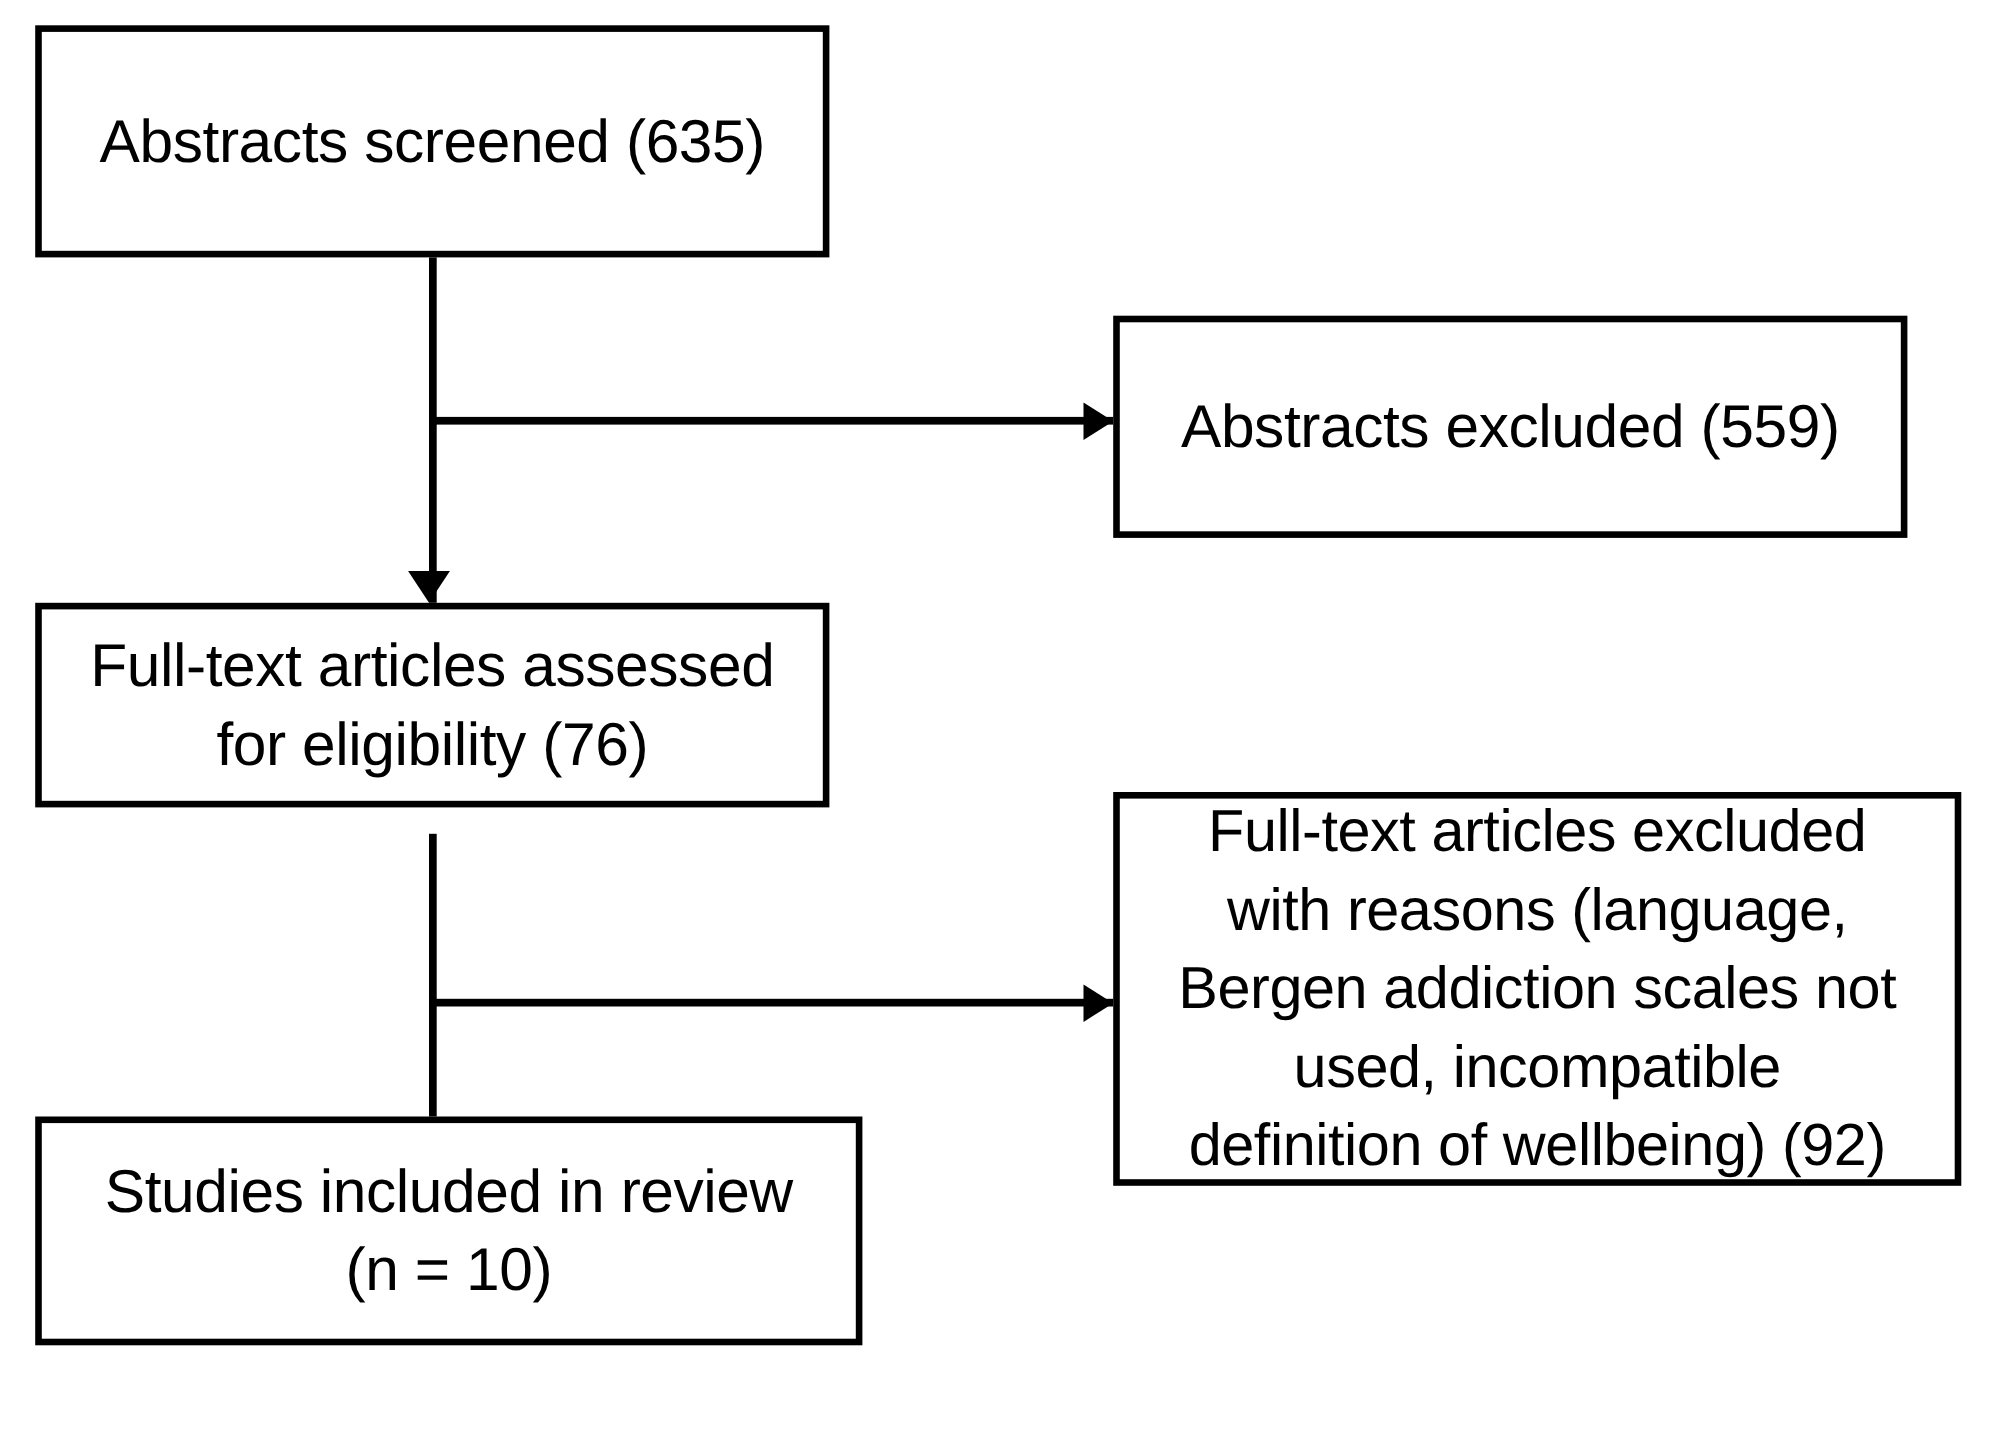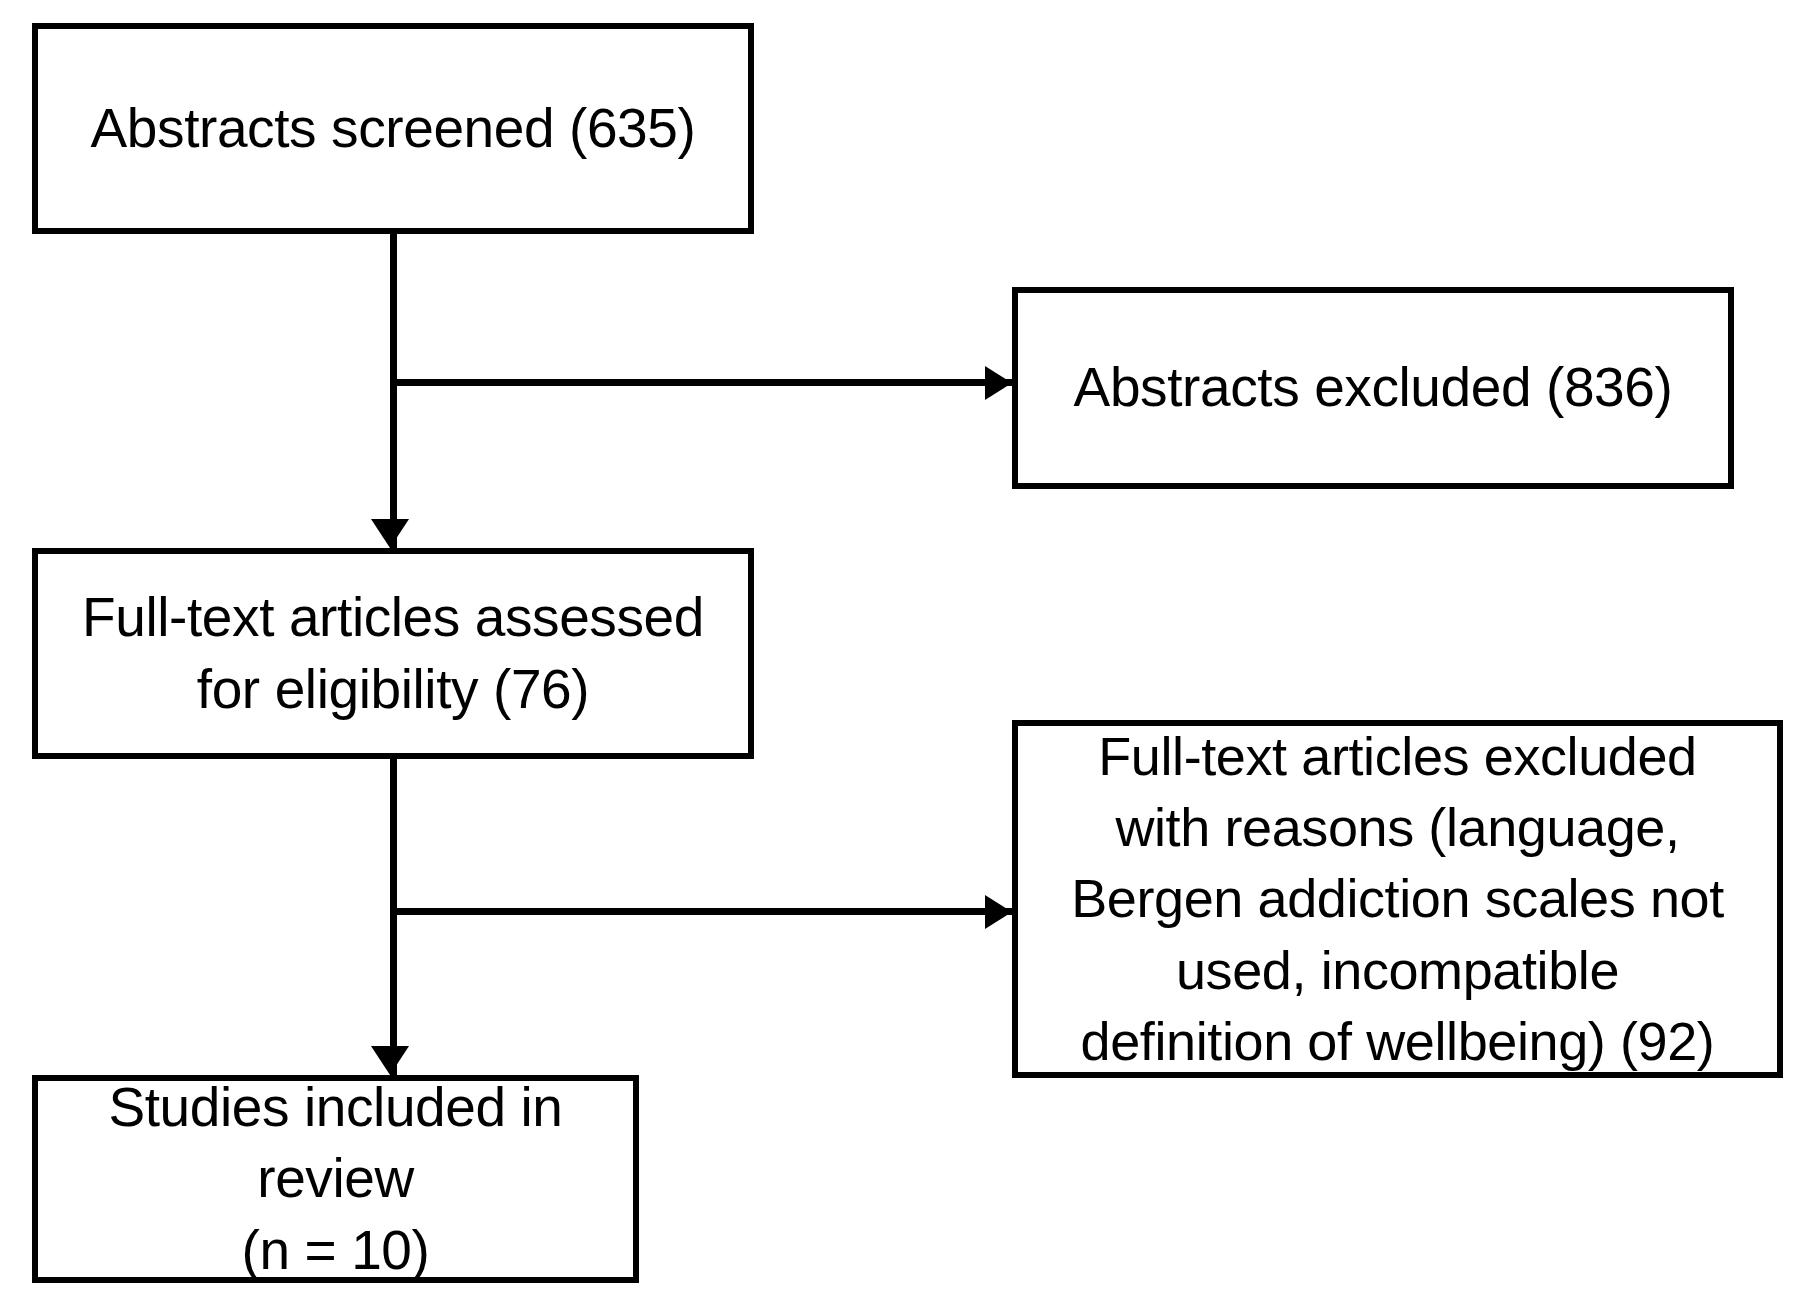--- a/index.html
+++ b/index.html
@@ -38,23 +38,23 @@
     font-size: 55px;
     line-height: 1.30;
     font-weight: 400;
     letter-spacing: -0.4px;
     white-space: pre-line;
   }
 
   
   #box-abstracts-screened   { left: 32px;   top: 23px;   width: 722px;  height: 211px; }
   #box-abstracts-excluded   { left: 1012px; top: 287px;  width: 722px;  height: 202px; }
-  #box-fulltext-assessed    { left: 32px;   top: 548px;  width: 722px;  height: 211px; }
+  #box-fulltext-assessed    { left: 32px;   top: 548px;  width: 722px;  height: 186px; }
   #box-fulltext-excluded    { left: 1012px; top: 720px;  width: 771px;  height: 358px; }
-  #box-studies-included     { left: 32px;   top: 1075px; width: 607px;  height: 208px; }
+  #box-studies-included     { left: 32px;   top: 1015px; width: 752px;  height: 208px; }
 
   #box-fulltext-excluded .flow-box-text { font-size: 54px; line-height: 1.32; }
 
   
   .conn-v {
     position: absolute;
     width: 7px;
     background: #000000;
     z-index: 1;
   }
@@ -112,21 +112,21 @@
   <div class="arrow-down" id="arrowhead-assessed-to-included"></div>
 
   <div class="conn-h" id="connector-assessed-to-ftexcluded"></div>
   <div class="arrow-right" id="arrowhead-assessed-to-ftexcluded"></div>
 
   <div class="flow-box" id="box-abstracts-screened">
     <span class="flow-box-text">Abstracts screened (635)</span>
   </div>
 
   <div class="flow-box" id="box-abstracts-excluded">
-    <span class="flow-box-text">Abstracts excluded (836)</span>
+    <span class="flow-box-text">Abstracts excluded (559)</span>
   </div>
 
   <div class="flow-box" id="box-fulltext-assessed">
     <span class="flow-box-text">Full-text articles assessed
 for eligibility (76)</span>
   </div>
 
   <div class="flow-box" id="box-fulltext-excluded">
     <span class="flow-box-text">Full-text articles excluded
 with reasons (language,

